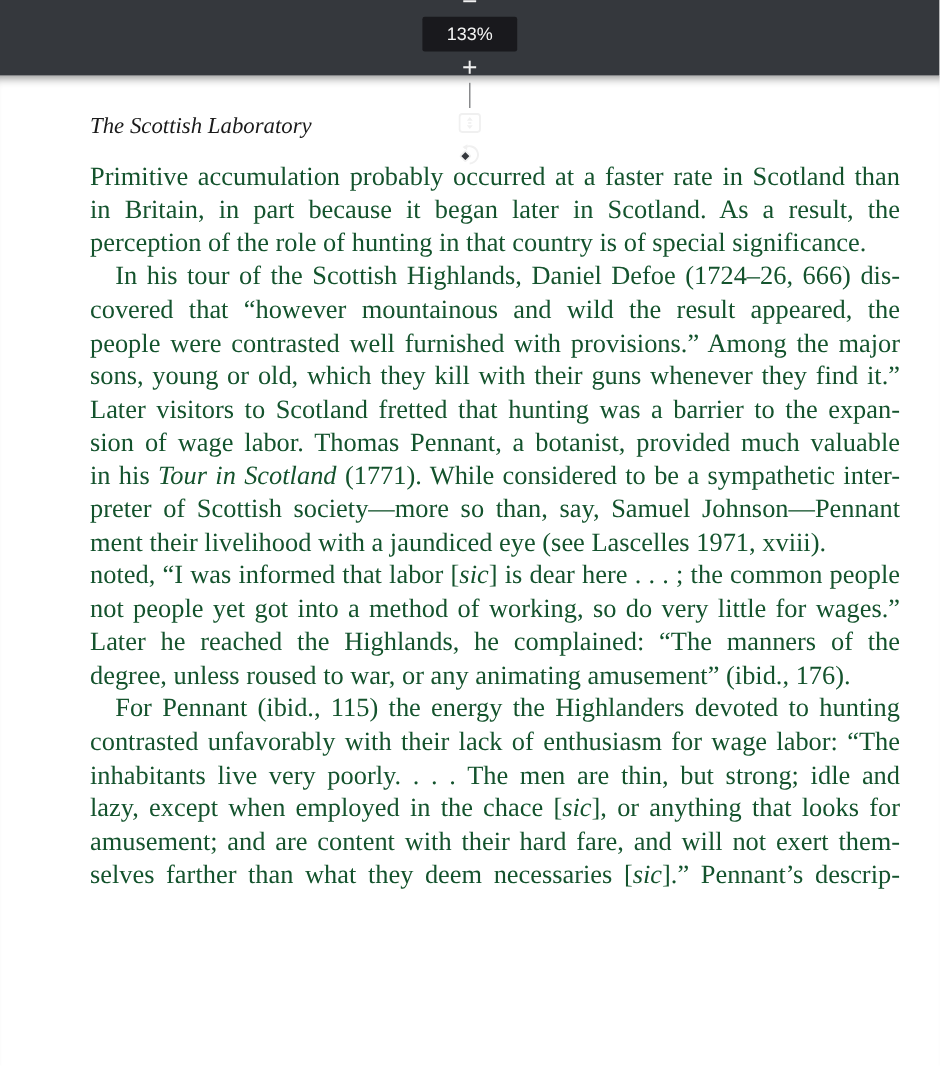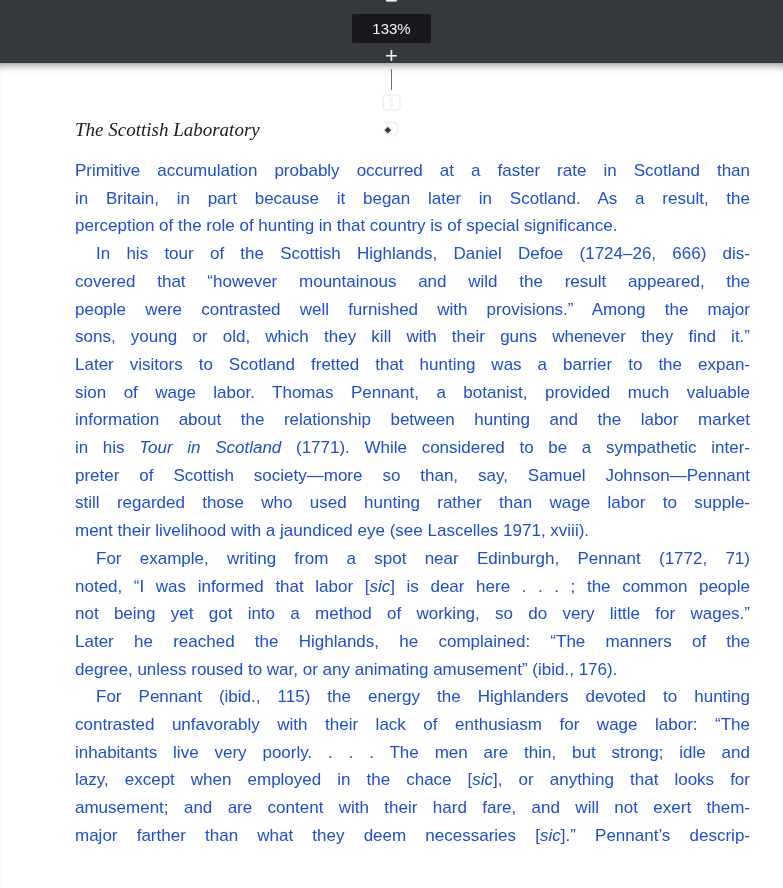--- a/index.html
+++ b/index.html
@@ -47,33 +47,32 @@
   
   .page-area {
     width: 783px; height: 825px;
     background: #ffffff;
     box-shadow: inset 0 9px 8px -7px rgba(0,0,0,0.45);
     overflow: hidden;
   }
   .page-inner {
     padding: 31px 33px 0 75px;
     color: #1b1b1b;
-    margin-top: 24px;
   }
   .doc-title {
     font-family: "Liberation Serif", "DejaVu Serif", serif;
     font-style: italic; font-weight: normal;
     font-size: 19px; line-height: 24px;
     margin-bottom: 15px;
     color: #1b1b1b;
   }
   .doc-text {
-    font-family: Liberation Sans, sans-serif;
-    font-size: 17px;
-    color: #1d4ed8;
+    font-family: Liberation Serif, serif;
+    font-size: 22px;
+    color: #14532d;
   }
   .line {
     line-height: 27.7px;
     text-align: justify;
     text-align-last: left;
     white-space: normal;
   }
   .line.just { text-align-last: justify; }
   .line.indent { text-indent: 21px; }
   .it { font-style: italic; }
@@ -118,31 +117,28 @@
     <div class="doc-text">
         <div class="line just"><span>Primitive accumulation probably occurred at a faster rate in Scotland than</span></div>
         <div class="line just"><span>in Britain, in part because it began later in Scotland. As a result, the</span></div>
         <div class="line"><span>perception of the role of hunting in that country is of special significance.</span></div>
         <div class="line just indent"><span>In his tour of the Scottish Highlands, Daniel Defoe (1724–26, 666) dis-</span></div>
         <div class="line just"><span>covered that “however mountainous and wild the result appeared, the</span></div>
         <div class="line just"><span>people were contrasted well furnished with provisions.” Among the major</span></div>
         <div class="line just"><span>sons, young or old, which they kill with their guns whenever they find it.”</span></div>
         <div class="line just"><span>Later visitors to Scotland fretted that hunting was a barrier to the expan-</span></div>
         <div class="line just"><span>sion of wage labor. Thomas Pennant, a botanist, provided much valuable</span></div>
-        <div class="line just"><span>information about the relationship between hunting and the labor market</span></div>
         <div class="line just"><span>in his </span><span class="it">Tour in Scotland</span><span> (1771). While considered to be a sympathetic inter-</span></div>
         <div class="line just"><span>preter of Scottish society—more so than, say, Samuel Johnson—Pennant</span></div>
-        <div class="line just"><span>still regarded those who used hunting rather than wage labor to supple-</span></div>
         <div class="line"><span>ment their livelihood with a jaundiced eye (see Lascelles 1971, xviii).</span></div>
-        <div class="line just indent"><span>For example, writing from a spot near Edinburgh, Pennant (1772, 71)</span></div>
         <div class="line just"><span>noted, “I was informed that labor [</span><span class="it">sic</span><span>] is dear here . . . ; the common people</span></div>
-        <div class="line just"><span>not being yet got into a method of working, so do very little for wages.”</span></div>
+        <div class="line just"><span>not people yet got into a method of working, so do very little for wages.”</span></div>
         <div class="line just"><span>Later he reached the Highlands, he complained: “The manners of the</span></div>
         <div class="line"><span>degree, unless roused to war, or any animating amusement” (ibid., 176).</span></div>
         <div class="line just indent"><span>For Pennant (ibid., 115) the energy the Highlanders devoted to hunting</span></div>
         <div class="line just"><span>contrasted unfavorably with their lack of enthusiasm for wage labor: “The</span></div>
         <div class="line just"><span>inhabitants live very poorly. . . . The men are thin, but strong; idle and</span></div>
         <div class="line just"><span>lazy, except when employed in the chace [</span><span class="it">sic</span><span>], or anything that looks for</span></div>
         <div class="line just"><span>amusement; and are content with their hard fare, and will not exert them-</span></div>
-        <div class="line just"><span>major farther than what they deem necessaries [</span><span class="it">sic</span><span>].” Pennant’s descrip-</span></div>
+        <div class="line just"><span>selves farther than what they deem necessaries [</span><span class="it">sic</span><span>].” Pennant’s descrip-</span></div>
       </div>
   </div>
 </div>
 
 </body></html>

